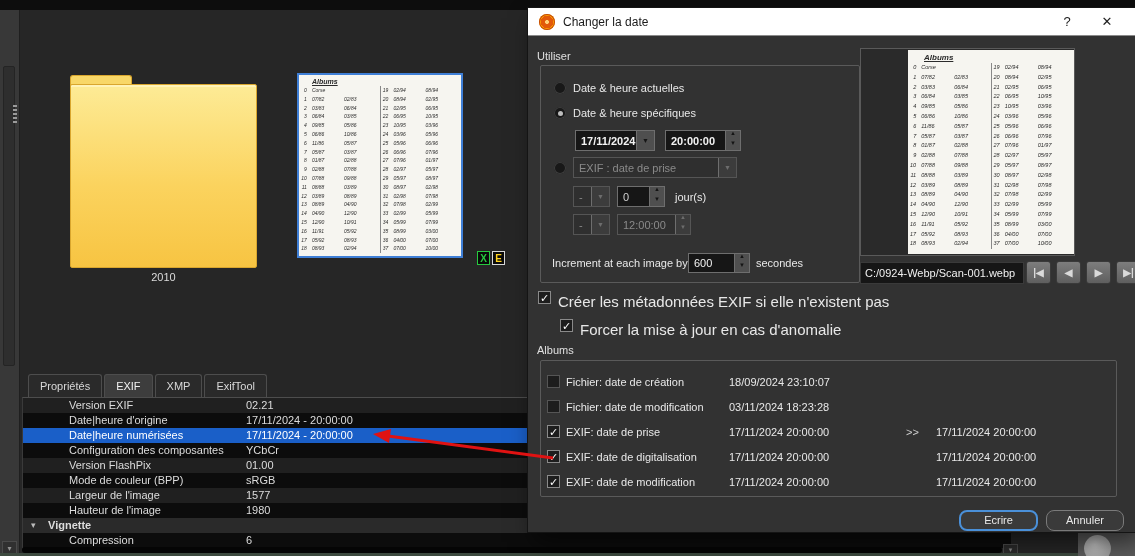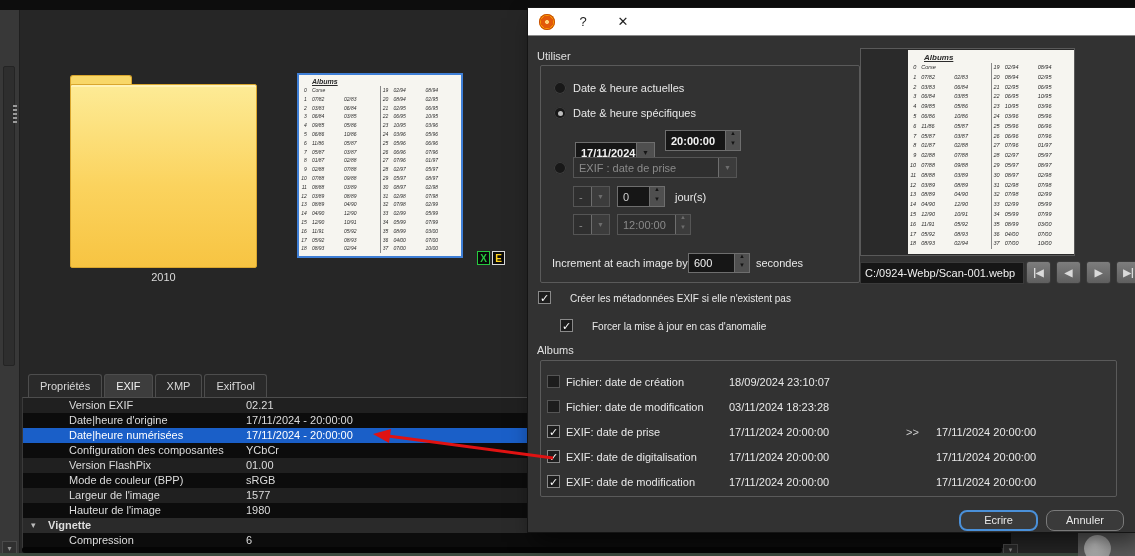--- a/index.html
+++ b/index.html
@@ -81,21 +81,21 @@
   .fld .spin span{flex:1;font-size:6px;line-height:5px;color:#141414;text-align:center;}
   .fld.dis{background:#2f2f2f;border-color:#555;color:#8a8a8a;}
   .fld.dis .txt{font-weight:normal;}
   .fld.dis .drop{background:#3c3c3c;color:#6d6d6d;}
   .fld.dis .spin{background:#3c3c3c;}
   .fld.dis .spin span{color:#6d6d6d;}
 
   .chk{position:absolute;width:13px;height:13px;background:#1d1d1d;border:1px solid #8a8a8a;color:#ffffff;
     font-size:11px;line-height:12px;text-align:center;}
   .chk.off{border-color:#555;}
-  .clabel{position:absolute;font-size:10px;color:#e8e8e8;white-space:nowrap;margin-left:12px;}
+  .clabel{position:absolute;font-size:15px;color:#e8e8e8;white-space:nowrap;}
 
   .chrow{position:absolute;left:0;width:577px;height:25px;text-decoration:underline;}
   .chrow .chk{left:6px;top:4px;}
   .chrow .lb{position:absolute;left:25px;top:5px;font-size:11px;color:#e8e8e8;white-space:nowrap;}
   .chrow .cur{position:absolute;left:188px;top:5px;font-size:11px;color:#e8e8e8;white-space:nowrap;}
   .chrow .arr{position:absolute;left:365px;top:5px;font-size:11px;color:#cfcfcf;}
   .chrow .nw{position:absolute;left:395px;top:5px;font-size:11px;color:#e8e8e8;white-space:nowrap;}
 
   .preview-frame{position:absolute;left:332px;top:40px;width:215px;height:208px;background:#2a2a2a;border:1px solid #5a5a5a;}
   .path-fld{position:absolute;left:332px;top:254px;width:164px;height:22px;background:#161616;border:1px solid #3a3a3a;
@@ -399,34 +399,35 @@
   </div>
 
   <div class="status-line"></div>
   <div class="knob-strip">
     <div class="knob"></div>
   </div>
 
   <div class="dialog">
     <div class="dlg-titlebar">
       <span class="dlg-icon"></span>
+      <span class="dlg-title">Changer la date</span>
       <span class="dlg-help">?</span>
       <span class="dlg-close">✕</span>
     </div>
 
     <div class="sec-label" style="left:9px;top:42px;">Utiliser</div>
     <div class="groupbox" style="left:12px;top:57px;width:320px;height:218px;"></div>
 
     <span class="radio" style="left:26px;top:74px;"></span>
     <span class="rlabel" style="left:45px;top:74px;">Date &amp; heure actuelles</span>
 
     <span class="radio sel" style="left:26px;top:99px;"></span>
     <span class="rlabel" style="left:45px;top:99px;">Date &amp; heure spécifiques</span>
 
-    <div class="fld" style="left:47px;top:134px;width:80px;height:21px;">
+    <div class="fld" style="left:47px;top:122px;width:80px;height:21px;">
       <span class="txt">17/11/2024</span>
       <span class="drop">▼</span>
     </div>
     <div class="fld" style="left:137px;top:122px;width:76px;height:21px;">
       <span class="txt">20:00:00</span>
       <span class="spin">
           <span>▲</span>
           <span>▼</span>
         </span>
     </div>

